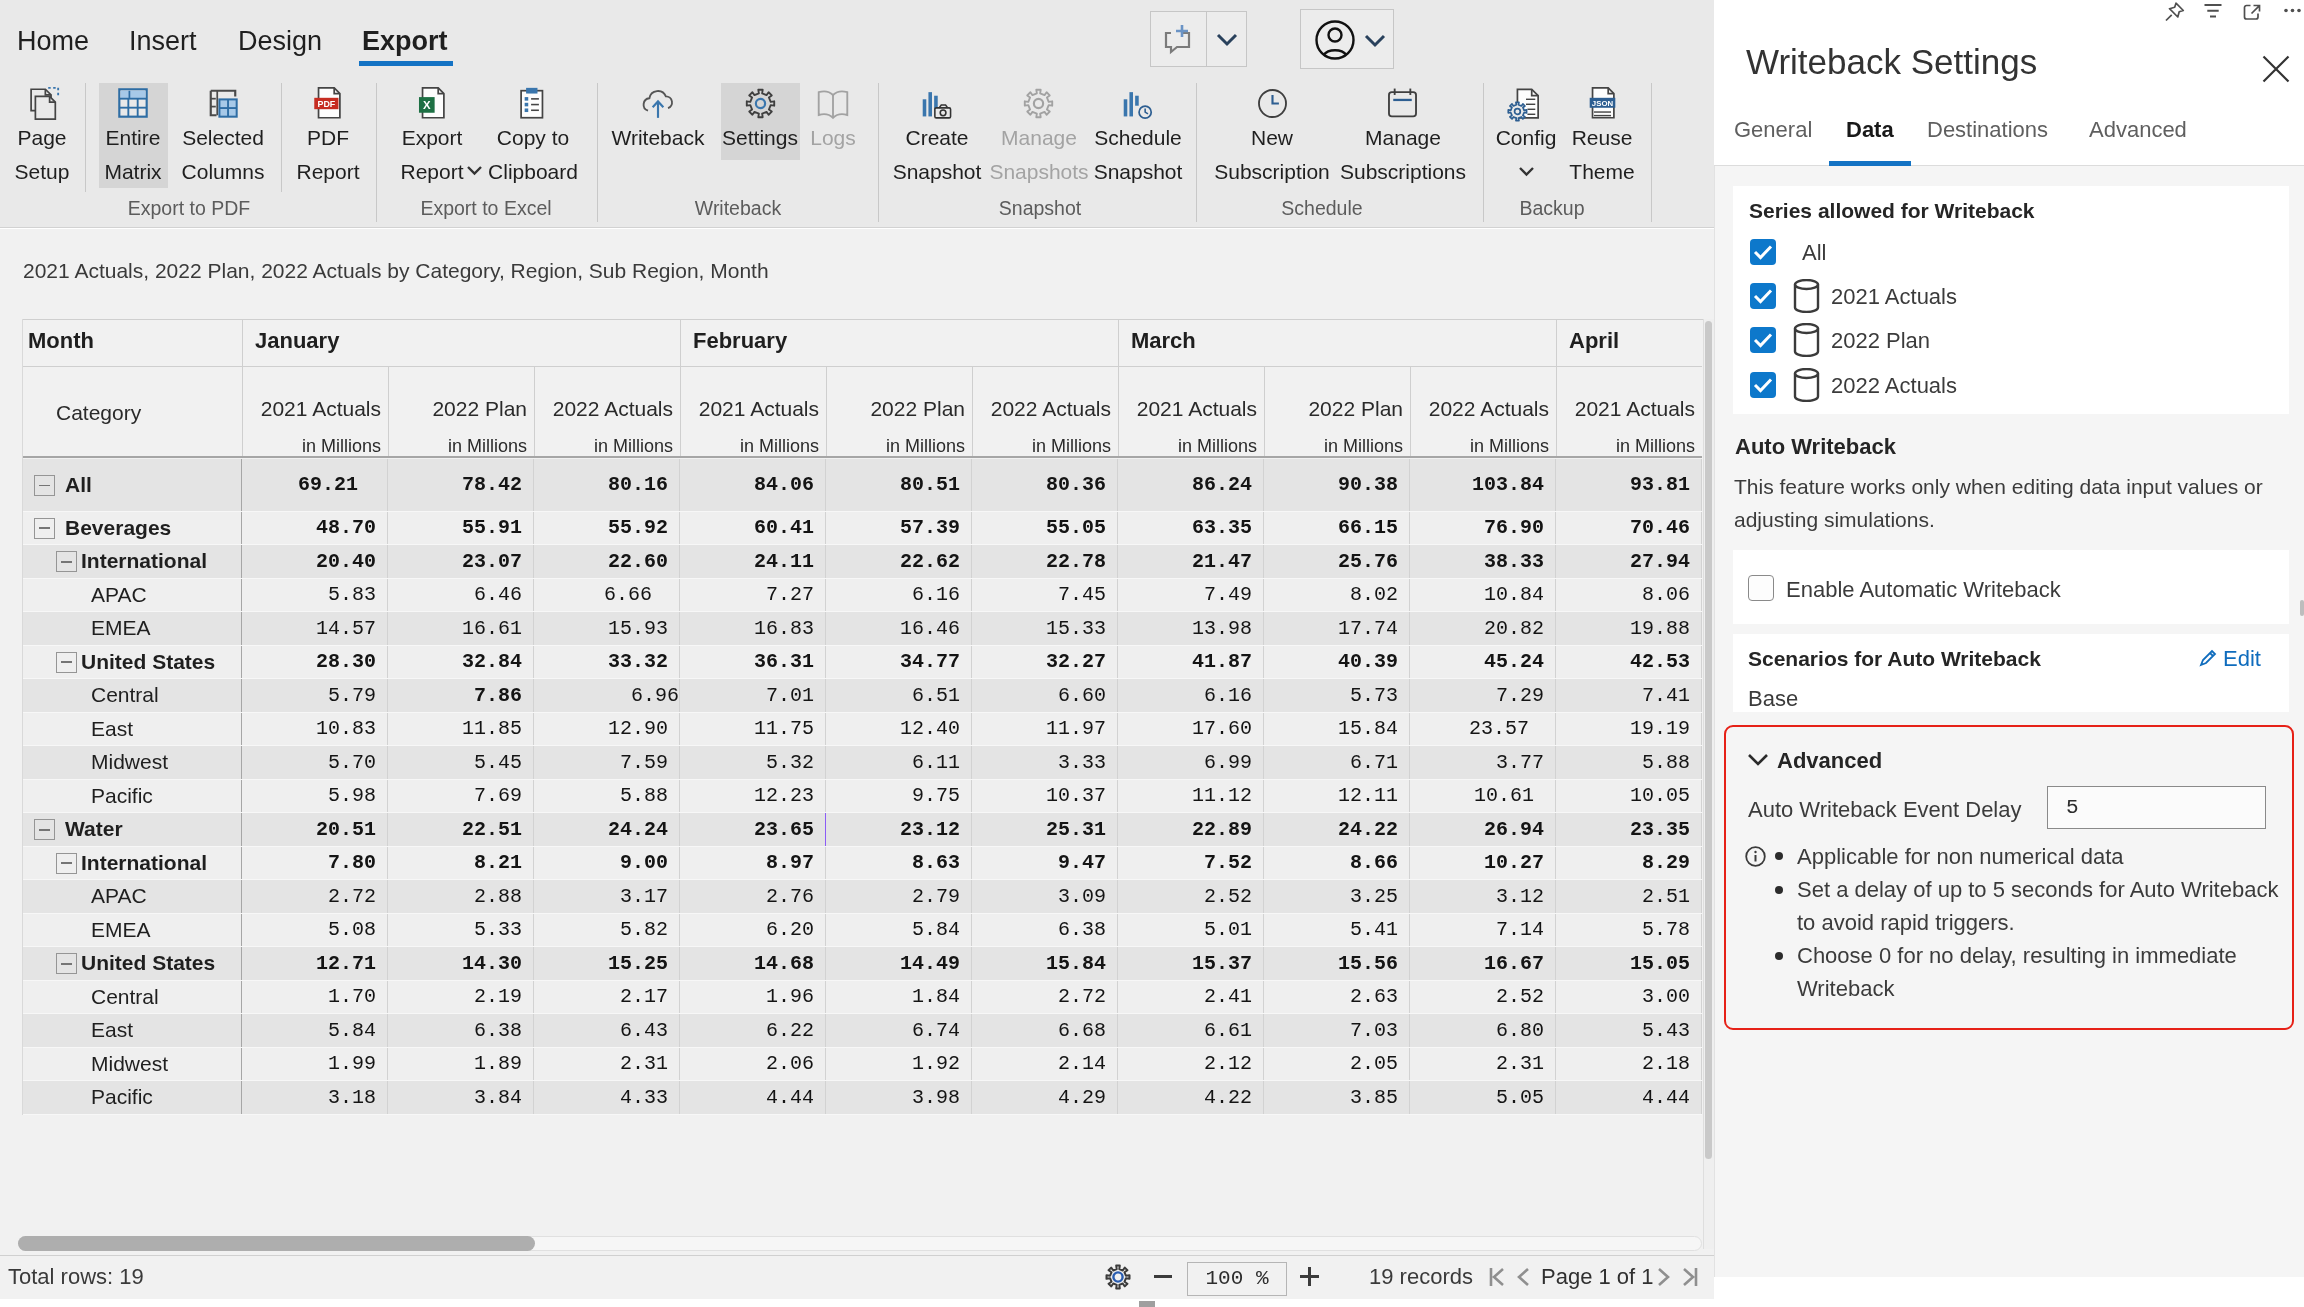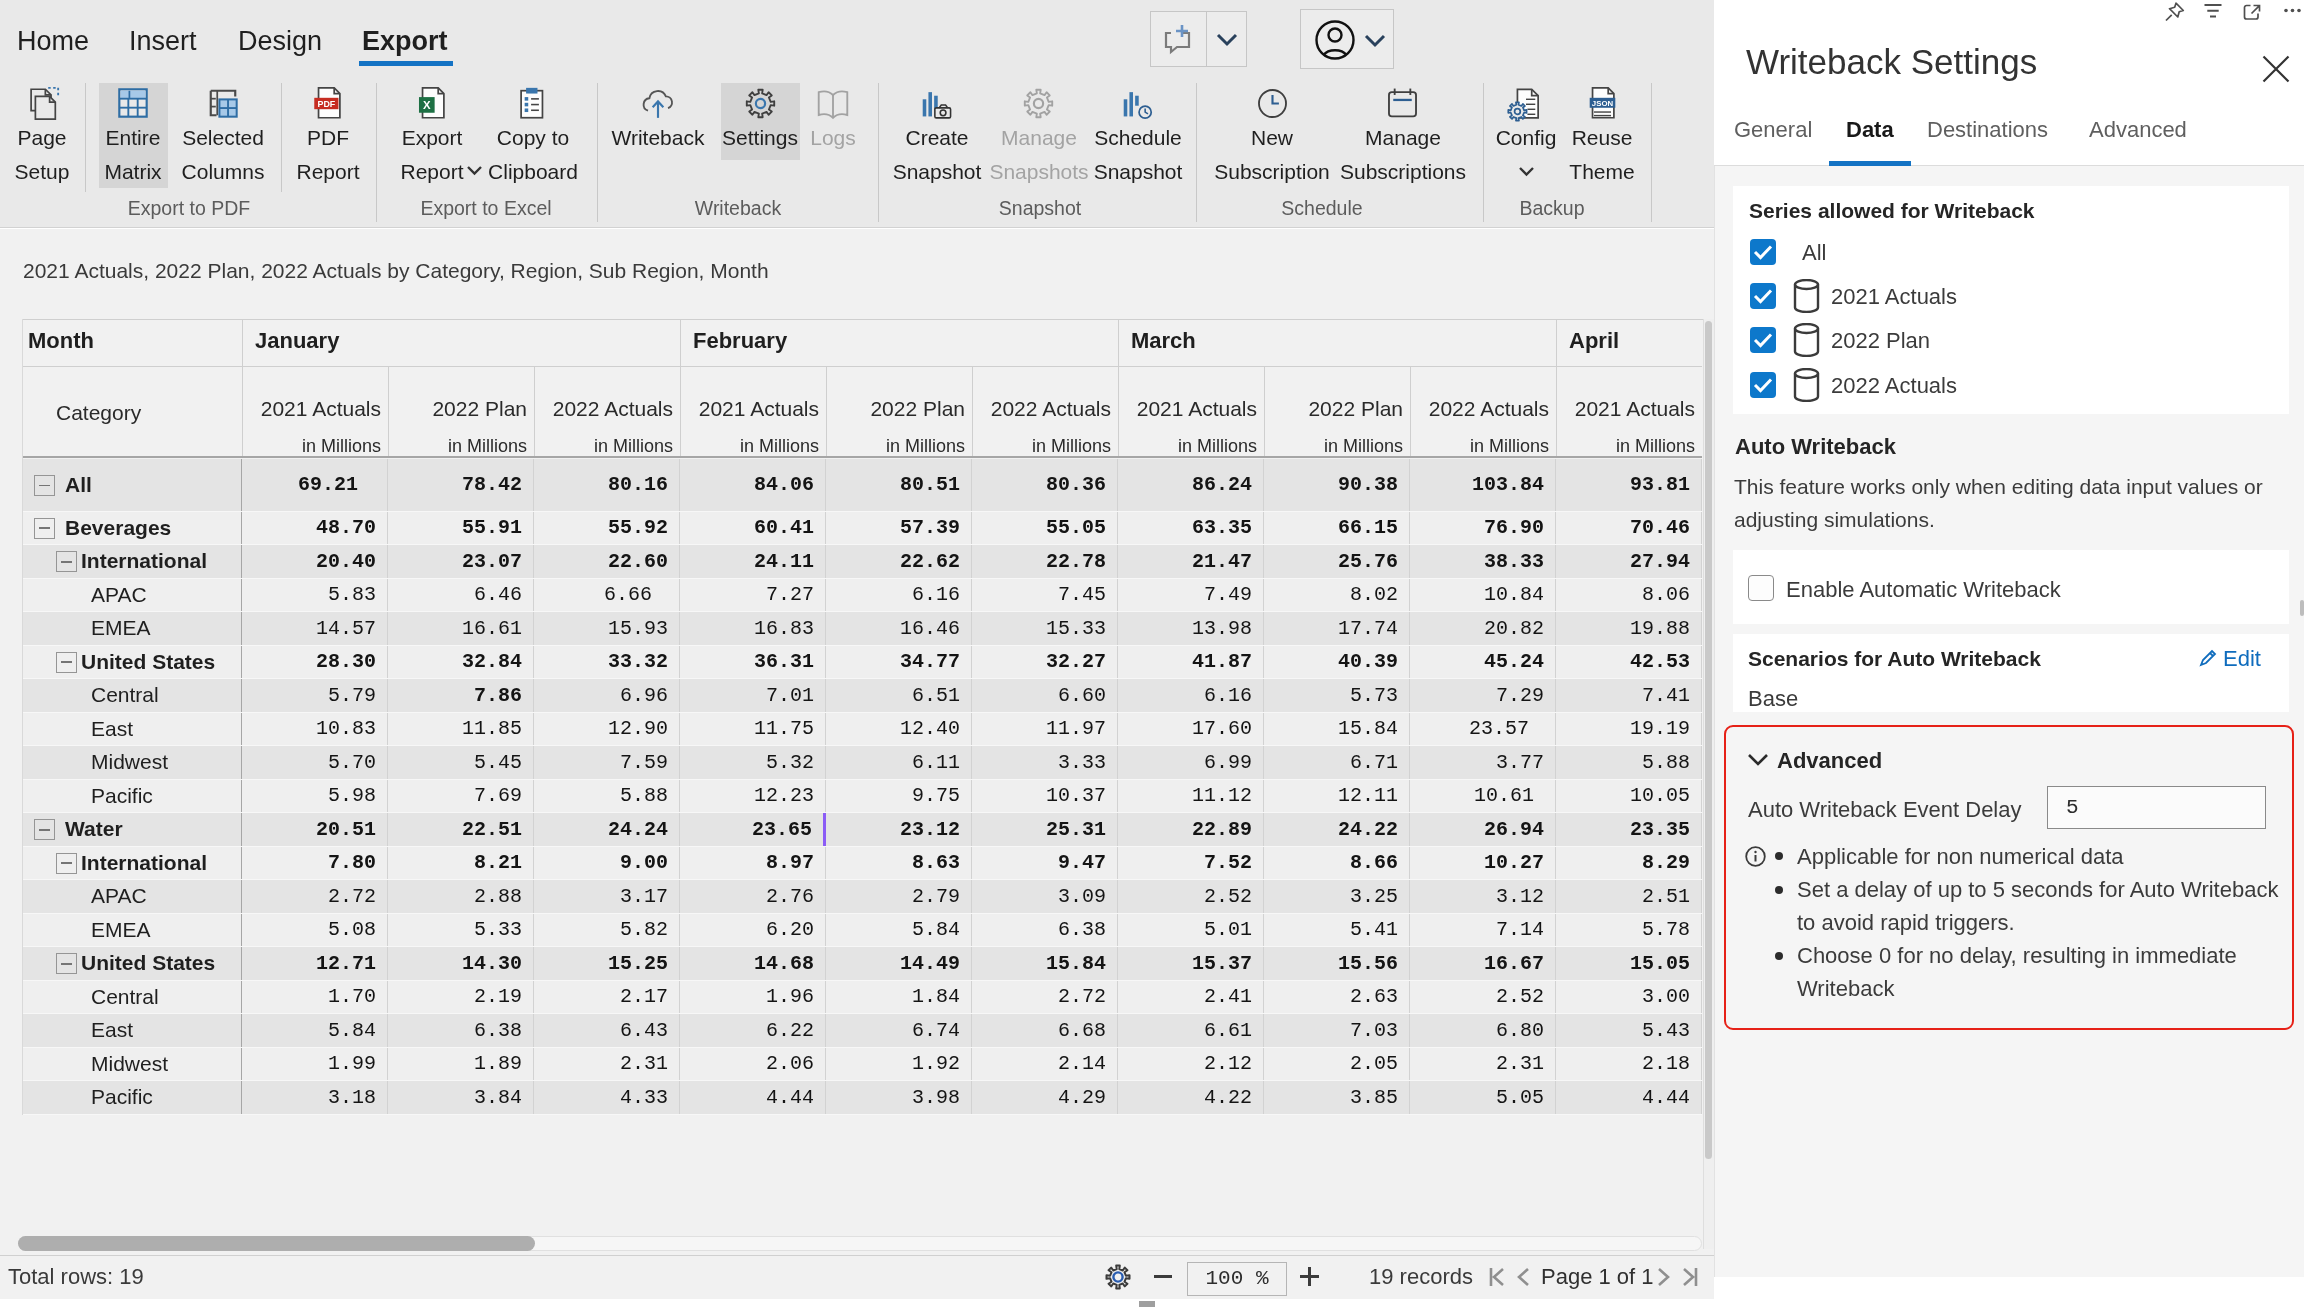--- a/index.html
+++ b/index.html
@@ -370,21 +370,21 @@
 <div class="abs mono" style="left:1242px;top:0;width:146px;height:100%;border-right:1px solid #d2d2d2;display:flex;align-items:center;justify-content:flex-end;padding-right:11px;font-size:20px;font-weight:bold;color:#141414;">40.39</div>
 <div class="abs mono" style="left:1388px;top:0;width:146px;height:100%;border-right:1px solid #d2d2d2;display:flex;align-items:center;justify-content:flex-end;padding-right:11px;font-size:20px;font-weight:bold;color:#141414;">45.24</div>
 <div class="abs mono" style="left:1534px;top:0;width:146px;height:100%;border-right:1px solid #d2d2d2;display:flex;align-items:center;justify-content:flex-end;padding-right:11px;font-size:20px;font-weight:bold;color:#141414;">42.53</div>
 </div>
 <div class="abs" style="left:22px;top:679.0px;width:1680px;height:33.5px;background:#e4e4e4;border-bottom:1px solid #f7f7f7;">
 <div class="abs" style="left:0;top:0;width:220px;height:100%;border-right:1px solid #a6a6a6;">
 <div class="abs" style="left:69px;top:0;height:100%;display:flex;align-items:center;font-size:21px;font-weight:normal;color:#1f1f1f;">Central</div>
 </div>
 <div class="abs mono" style="left:220px;top:0;width:146px;height:100%;border-right:1px solid #d2d2d2;display:flex;align-items:center;justify-content:flex-end;padding-right:11px;font-size:20px;font-weight:normal;color:#141414;">5.79</div>
 <div class="abs mono" style="left:366px;top:0;width:146px;height:100%;border-right:1px solid #d2d2d2;display:flex;align-items:center;justify-content:flex-end;padding-right:11px;font-size:20px;font-weight:bold;color:#141414;">7.86</div>
-<div class="abs mono" style="left:512px;top:0;width:146px;height:100%;border-right:1px solid #d2d2d2;display:flex;align-items:center;justify-content:flex-end;padding-right:11px;font-size:20px;font-weight:normal;color:#141414;">6.96</div>
+<div class="abs mono" style="left:512px;top:0;width:146px;height:100%;border-right:1px solid #d2d2d2;display:flex;align-items:center;justify-content:flex-end;font-size:20px;font-weight:normal;color:#141414;">6.96</div>
 <div class="abs mono" style="left:658px;top:0;width:146px;height:100%;border-right:1px solid #d2d2d2;display:flex;align-items:center;justify-content:flex-end;padding-right:11px;font-size:20px;font-weight:normal;color:#141414;">7.01</div>
 <div class="abs mono" style="left:804px;top:0;width:146px;height:100%;border-right:1px solid #d2d2d2;display:flex;align-items:center;justify-content:flex-end;padding-right:11px;font-size:20px;font-weight:normal;color:#141414;">6.51</div>
 <div class="abs mono" style="left:950px;top:0;width:146px;height:100%;border-right:1px solid #d2d2d2;display:flex;align-items:center;justify-content:flex-end;padding-right:11px;font-size:20px;font-weight:normal;color:#141414;">6.60</div>
 <div class="abs mono" style="left:1096px;top:0;width:146px;height:100%;border-right:1px solid #d2d2d2;display:flex;align-items:center;justify-content:flex-end;padding-right:11px;font-size:20px;font-weight:normal;color:#141414;">6.16</div>
 <div class="abs mono" style="left:1242px;top:0;width:146px;height:100%;border-right:1px solid #d2d2d2;display:flex;align-items:center;justify-content:flex-end;padding-right:11px;font-size:20px;font-weight:normal;color:#141414;">5.73</div>
 <div class="abs mono" style="left:1388px;top:0;width:146px;height:100%;border-right:1px solid #d2d2d2;display:flex;align-items:center;justify-content:flex-end;padding-right:11px;font-size:20px;font-weight:normal;color:#141414;">7.29</div>
 <div class="abs mono" style="left:1534px;top:0;width:146px;height:100%;border-right:1px solid #d2d2d2;display:flex;align-items:center;justify-content:flex-end;padding-right:11px;font-size:20px;font-weight:normal;color:#141414;">7.41</div>
 </div>
 <div class="abs" style="left:22px;top:712.5px;width:1680px;height:33.5px;background:#efefef;border-bottom:1px solid #f7f7f7;">
 <div class="abs" style="left:0;top:0;width:220px;height:100%;border-right:1px solid #a6a6a6;">
@@ -434,21 +434,21 @@
 <div class="abs" style="left:22px;top:813.0px;width:1680px;height:33.5px;background:#e4e4e4;border-bottom:1px solid #f7f7f7;">
 <div class="abs" style="left:0;top:0;width:220px;height:100%;border-right:1px solid #a6a6a6;">
 <div class="abs" style="left:12px;top:6.2px;width:21px;height:21px;border:1.2px solid #959595;">
         <div class="abs" style="left:4px;right:4px;top:8.8px;height:1.8px;background:#757575;"></div>
       </div>
 <div class="abs" style="left:43px;top:0;height:100%;display:flex;align-items:center;font-size:21px;font-weight:bold;color:#1f1f1f;">Water</div>
 </div>
 <div class="abs mono" style="left:220px;top:0;width:146px;height:100%;border-right:1px solid #d2d2d2;display:flex;align-items:center;justify-content:flex-end;padding-right:11px;font-size:20px;font-weight:bold;color:#141414;">20.51</div>
 <div class="abs mono" style="left:366px;top:0;width:146px;height:100%;border-right:1px solid #d2d2d2;display:flex;align-items:center;justify-content:flex-end;padding-right:11px;font-size:20px;font-weight:bold;color:#141414;">22.51</div>
 <div class="abs mono" style="left:512px;top:0;width:146px;height:100%;border-right:1px solid #d2d2d2;display:flex;align-items:center;justify-content:flex-end;padding-right:11px;font-size:20px;font-weight:bold;color:#141414;">24.24</div>
-<div class="abs mono" style="left:658px;top:0;width:146px;height:100%;border-right:3px solid #8b5cf6;display:flex;align-items:center;justify-content:flex-end;padding-right:11px;font-size:20px;font-weight:bold;color:#141414;text-align:center;">23.65</div>
+<div class="abs mono" style="left:658px;top:0;width:146px;height:100%;border-right:1px solid #8b5cf6;display:flex;align-items:center;justify-content:flex-end;padding-right:11px;font-size:20px;font-weight:bold;color:#141414;text-align:center;">23.65</div>
 <div class="abs mono" style="left:804px;top:0;width:146px;height:100%;border-right:1px solid #d2d2d2;display:flex;align-items:center;justify-content:flex-end;padding-right:11px;font-size:20px;font-weight:bold;color:#141414;">23.12</div>
 <div class="abs mono" style="left:950px;top:0;width:146px;height:100%;border-right:1px solid #d2d2d2;display:flex;align-items:center;justify-content:flex-end;padding-right:11px;font-size:20px;font-weight:bold;color:#141414;">25.31</div>
 <div class="abs mono" style="left:1096px;top:0;width:146px;height:100%;border-right:1px solid #d2d2d2;display:flex;align-items:center;justify-content:flex-end;padding-right:11px;font-size:20px;font-weight:bold;color:#141414;">22.89</div>
 <div class="abs mono" style="left:1242px;top:0;width:146px;height:100%;border-right:1px solid #d2d2d2;display:flex;align-items:center;justify-content:flex-end;padding-right:11px;font-size:20px;font-weight:bold;color:#141414;">24.22</div>
 <div class="abs mono" style="left:1388px;top:0;width:146px;height:100%;border-right:1px solid #d2d2d2;display:flex;align-items:center;justify-content:flex-end;padding-right:11px;font-size:20px;font-weight:bold;color:#141414;">26.94</div>
 <div class="abs mono" style="left:1534px;top:0;width:146px;height:100%;border-right:1px solid #d2d2d2;display:flex;align-items:center;justify-content:flex-end;padding-right:11px;font-size:20px;font-weight:bold;color:#141414;">23.35</div>
 </div>
 <div class="abs" style="left:22px;top:846.5px;width:1680px;height:33.5px;background:#efefef;border-bottom:1px solid #f7f7f7;">
 <div class="abs" style="left:0;top:0;width:220px;height:100%;border-right:1px solid #a6a6a6;">
 <div class="abs" style="left:34px;top:6.2px;width:21px;height:21px;border:1.2px solid #959595;">

